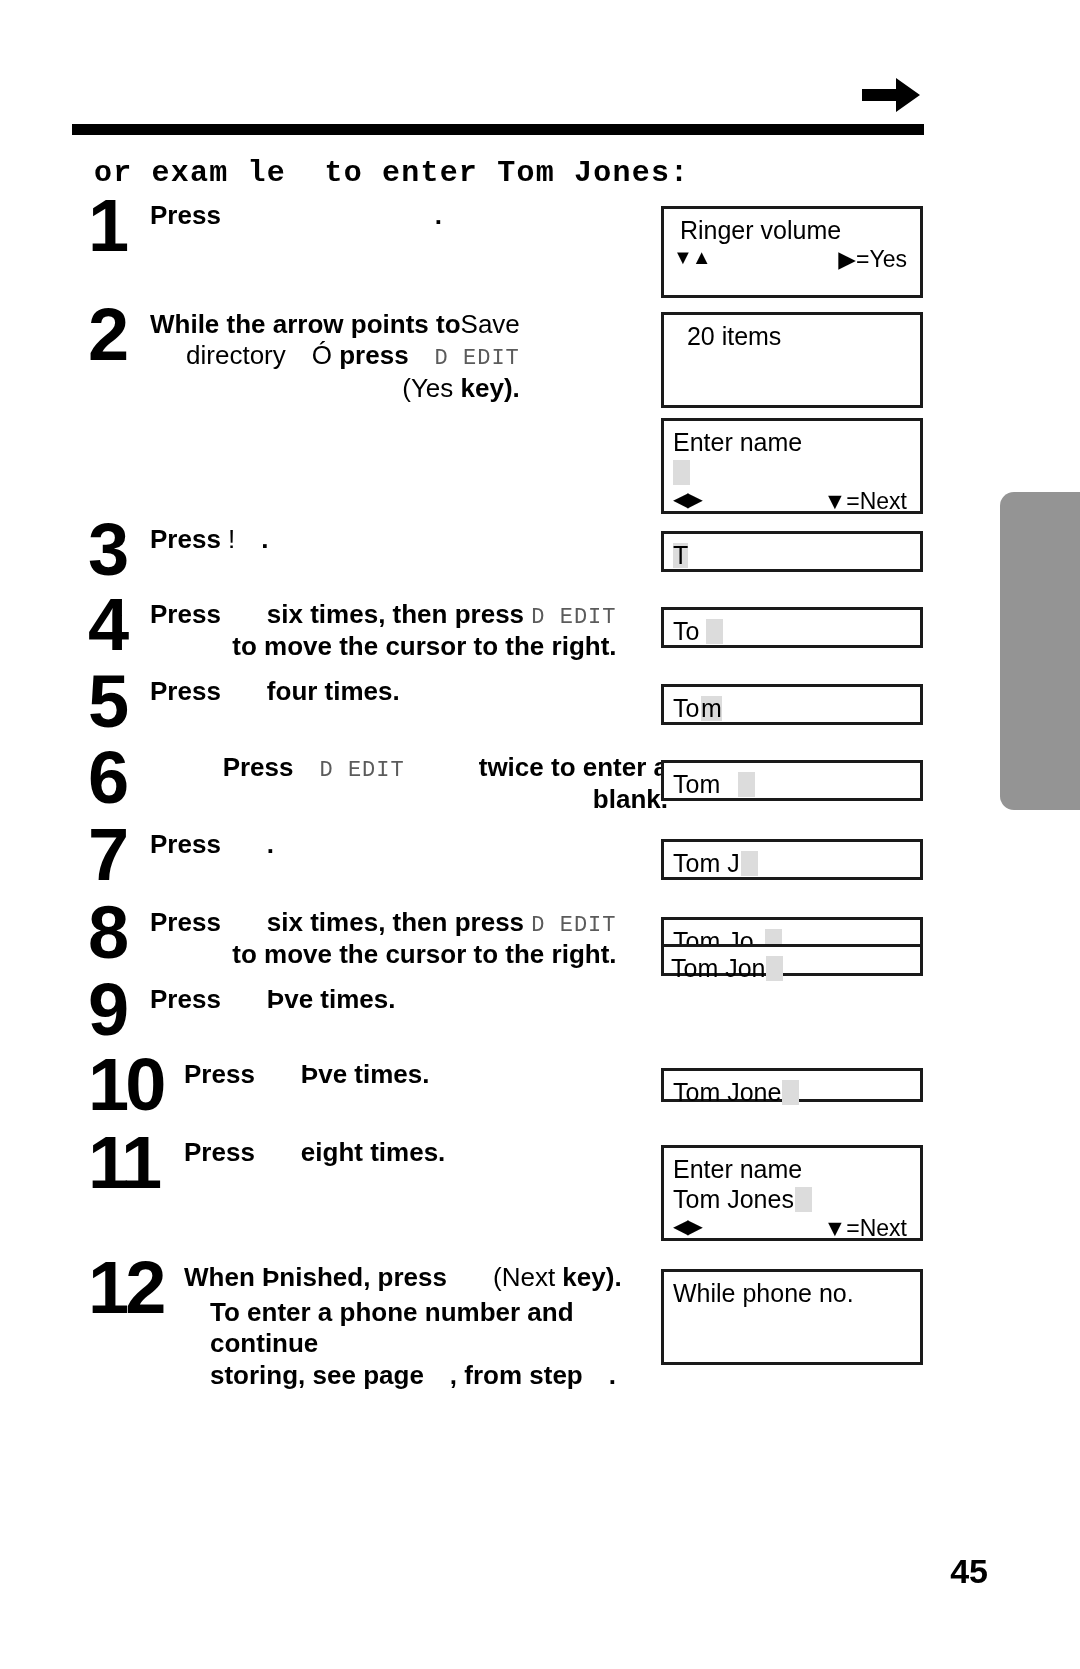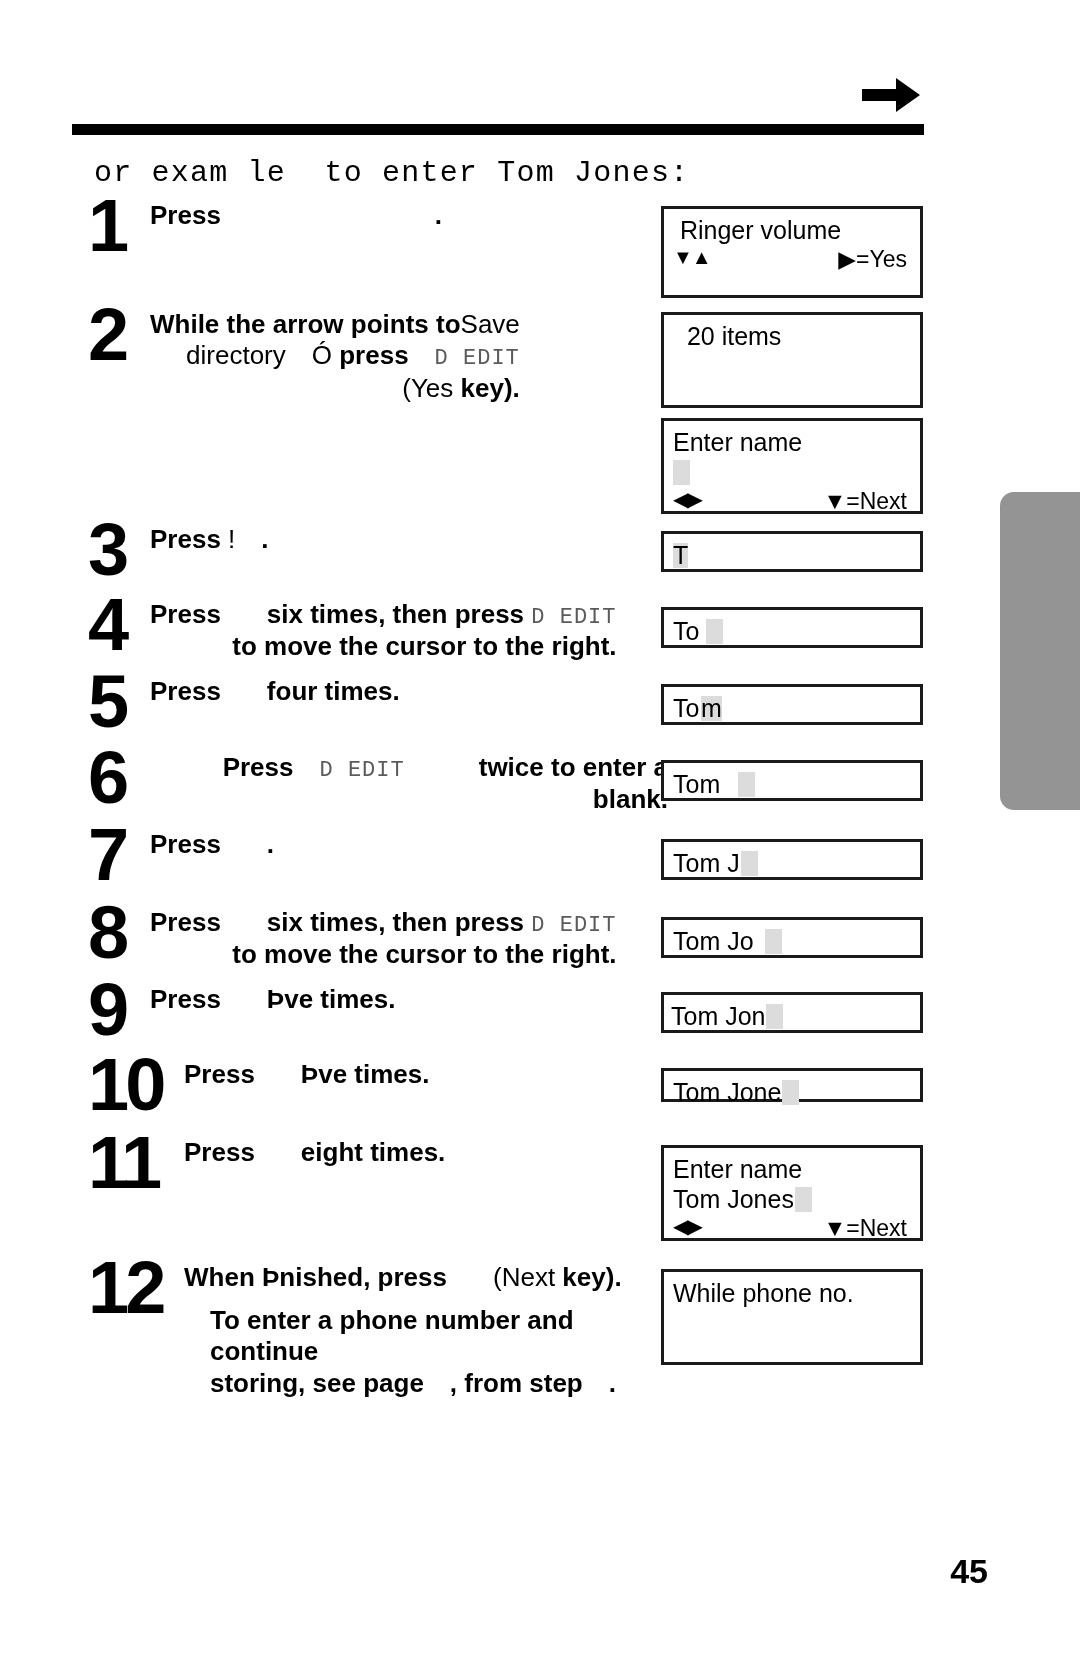--- a/index.html
+++ b/index.html
@@ -47,20 +47,21 @@
 
   
   #intro-line {
     position: absolute;
     left: 94px;
     top: 156px;
     font-family: "Liberation Mono", monospace;
     font-size: 30px;
     letter-spacing: 1.2px;
     white-space: pre;
+    font-weight: bold;
   }
 
   
   .step {
     position: absolute;
     left: 88px;
     width: 580px;
   }
   .step-num {
     position: absolute;
@@ -252,21 +253,21 @@
     <span>Press</span><span class="gap-m"></span><span>eight times.</span>
   </div>
 </div>
 
 <div class="step" style="top:1258px;">
   <div class="step-num wide">12</div>
   <div class="step-body indent-3">
     <span>When</span>
     <span>Þnished, press</span><span class="gap-m"></span><span class="reg">(</span><span class="reg">Next</span>
     <span>key).</span>
-    <span class="line2 small" style="margin-top:12px;">To enter a phone number and continue</span>
+    <span class="line2 small" style="margin-top:4px;">To enter a phone number and continue</span>
     <span class="line2 small">
       <span>storing, see page</span><span class="gap-s"></span><span>, from step</span><span class="gap-s"></span><span>.</span>
     </span>
   </div>
 </div>
 
 <div class="lcd" style="top:206px;height:92px;">
   <div class="lcd-row"><span> Ringer volume</span></div>
   <div class="lcd-row hint">
     <span class="tri">▼▲</span>
@@ -304,21 +305,21 @@
 </div>
 
 <div class="lcd" style="top:839px;height:41px;">
   <div class="lcd-row"><span>Tom J</span><span class="cursor" style="margin-left:1px;"></span></div>
 </div>
 
 <div class="lcd" style="top:917px;height:41px;">
   <div class="lcd-row"><span>Tom Jo</span><span class="cursor" style="margin-left:11px;"></span></div>
 </div>
 
-<div class="lcd" style="top:992px;height:41px;padding-left:7px;">
+<div class="lcd" style="top:944px;height:32px;padding-left:7px;">
   <div class="lcd-row"><span>Tom Jon</span><span class="cursor" style="margin-left:1px;"></span></div>
 </div>
 
 <div class="lcd" style="top:1068px;height:34px;">
   <div class="lcd-row"><span>Tom Jone</span><span class="cursor" style="margin-left:1px;"></span></div>
 </div>
 
 <div class="lcd" style="top:1145px;height:96px;">
   <div class="lcd-row"><span>Enter name</span></div>
   <div class="lcd-row"><span>Tom Jones</span><span class="cursor" style="margin-left:1px;"></span></div>

